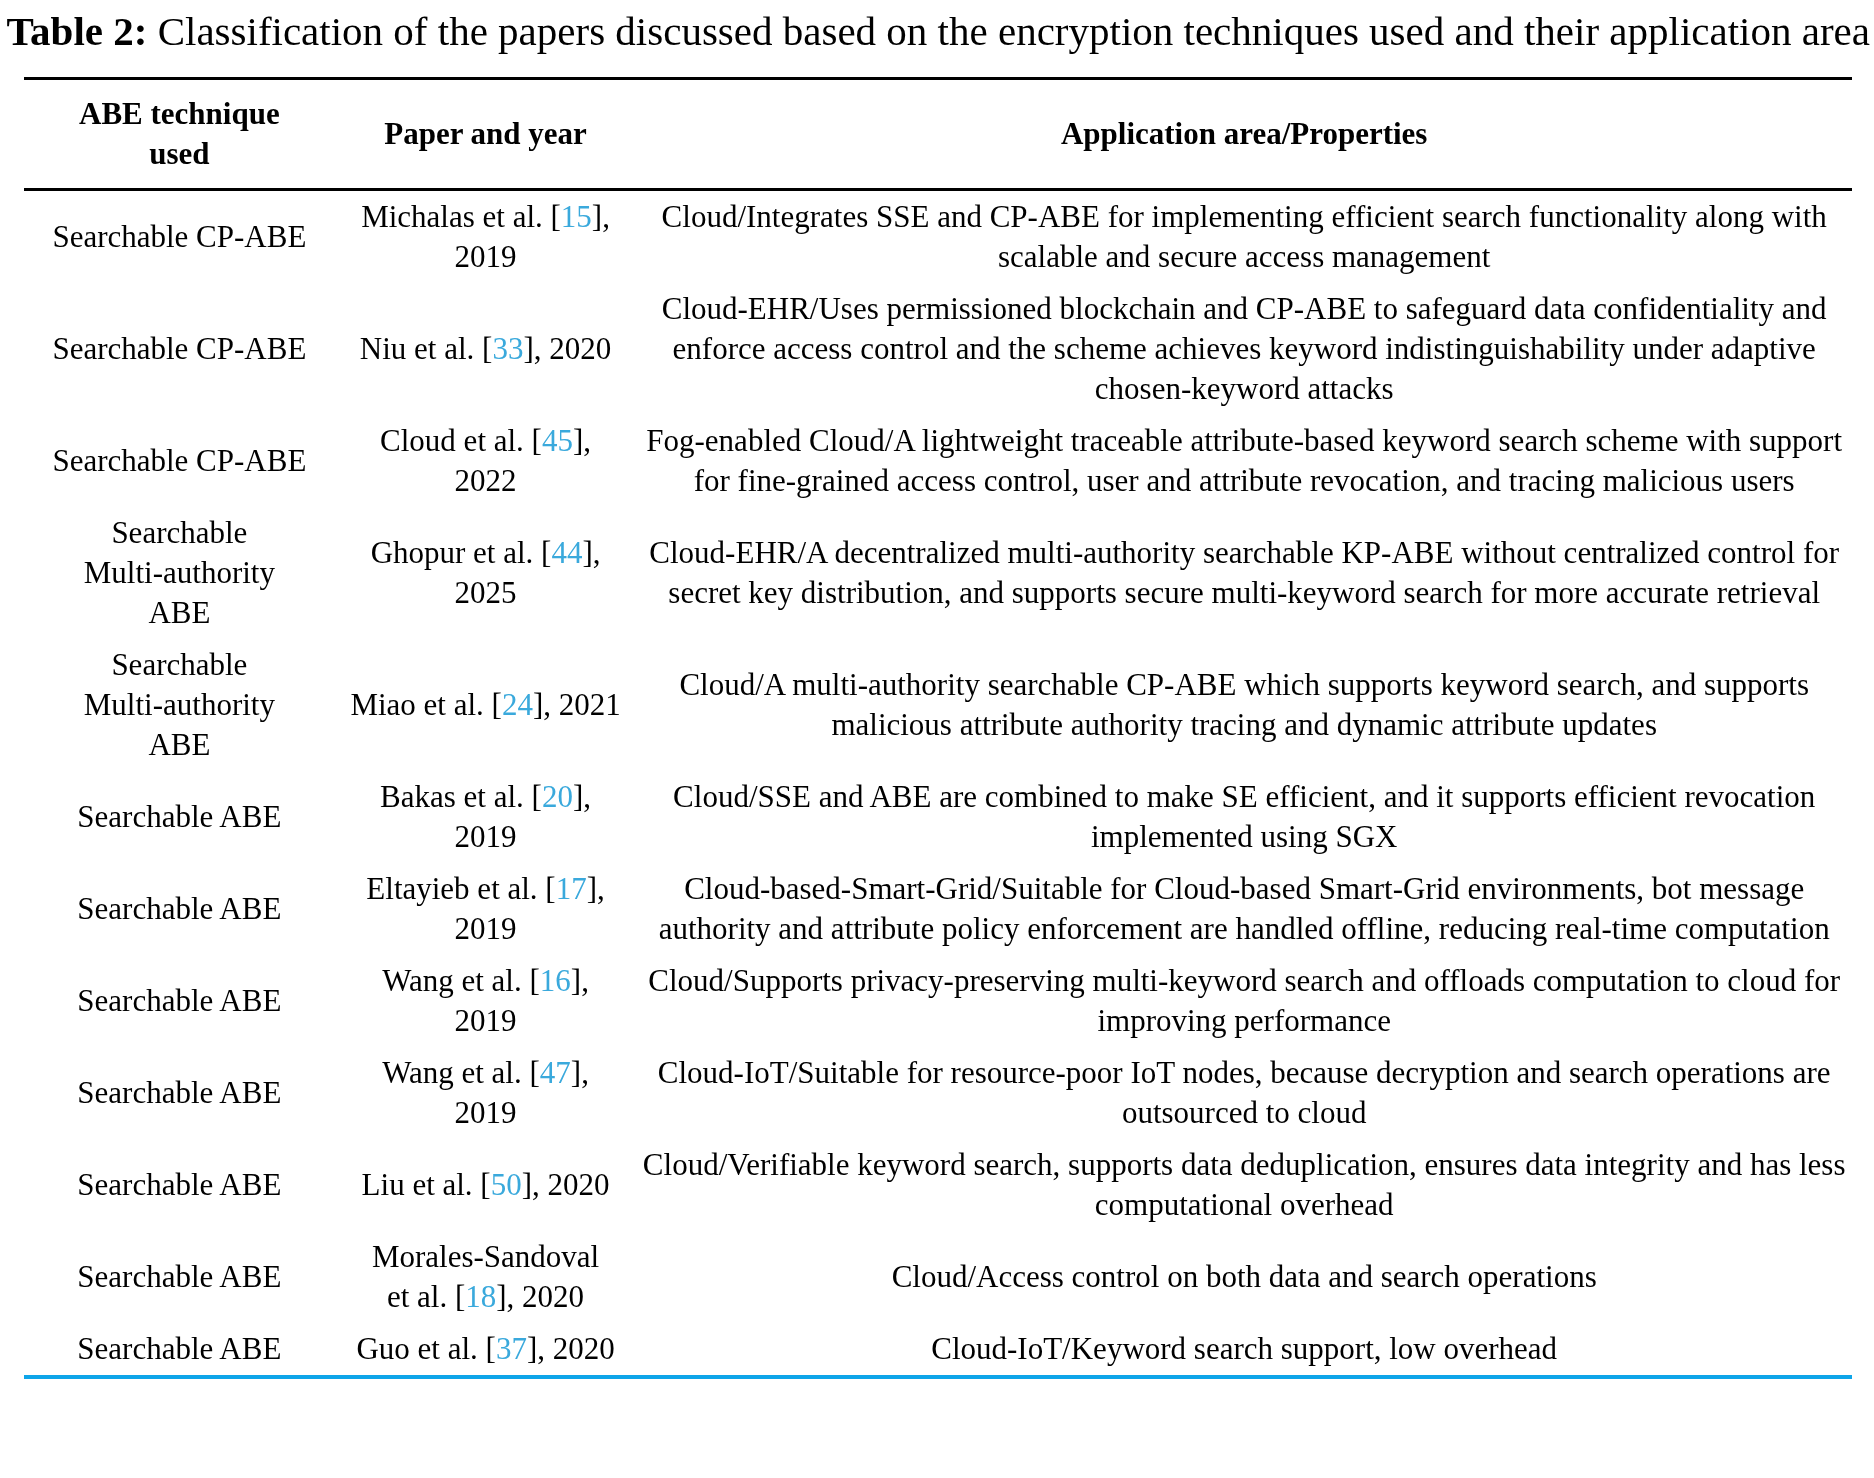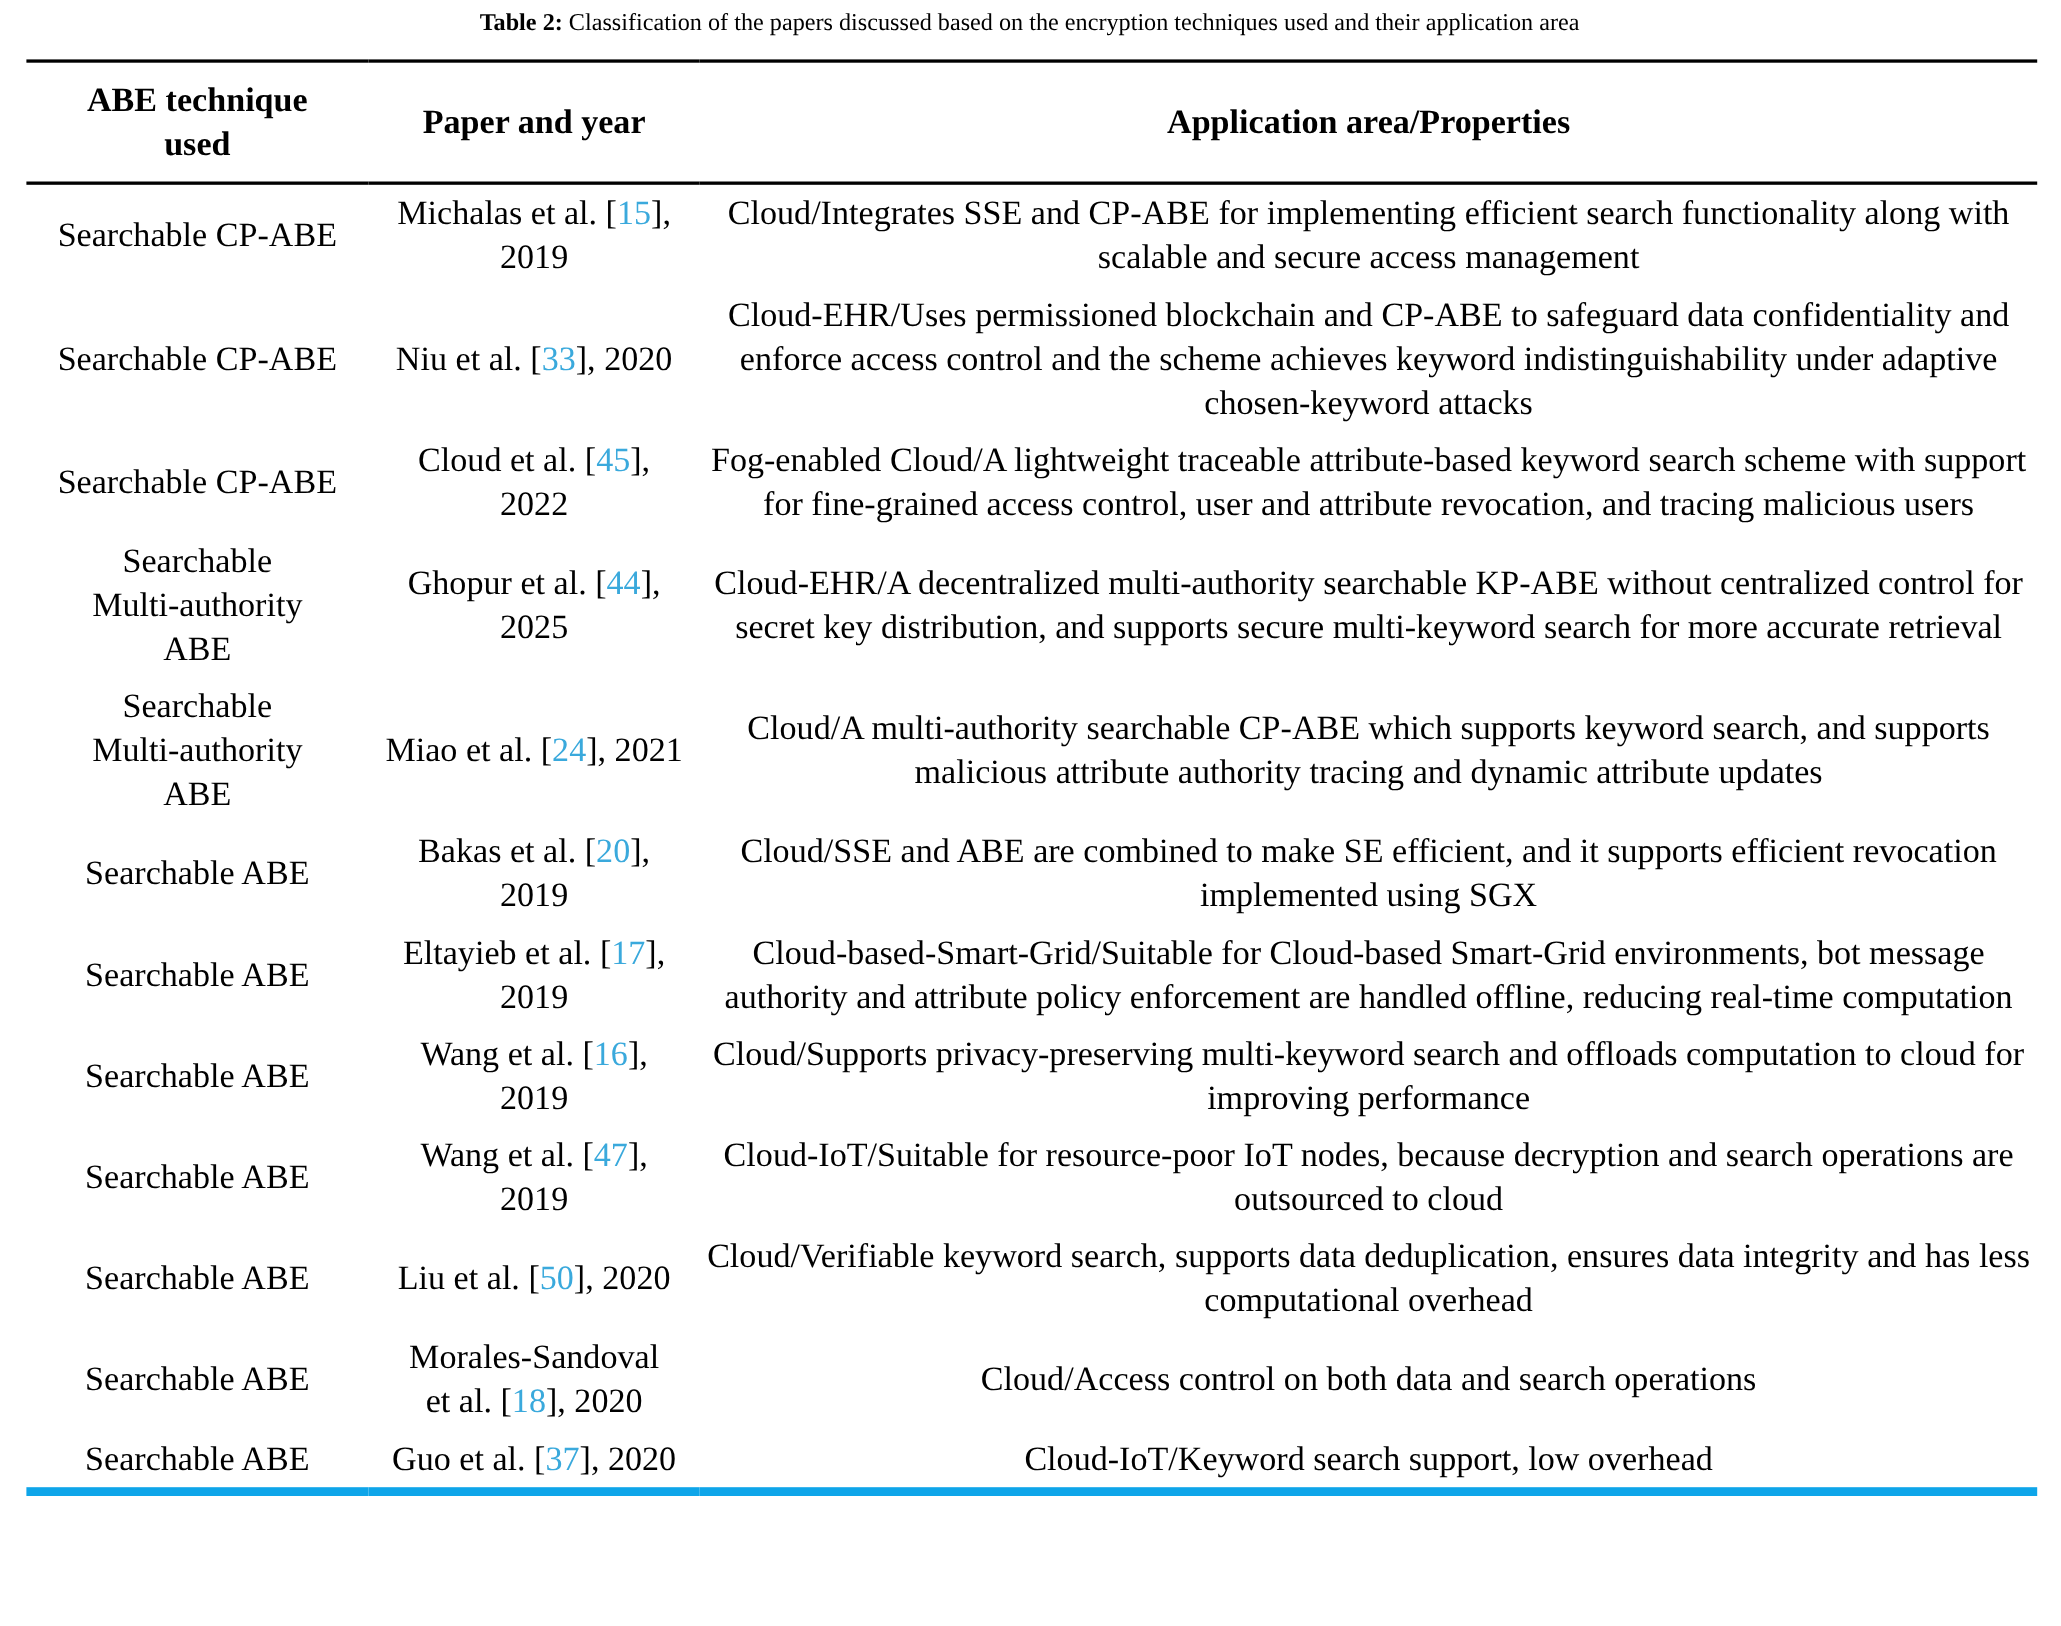--- a/index.html
+++ b/index.html
@@ -13,33 +13,33 @@
     font-family: "Liberation Serif", "DejaVu Serif", serif;
     --cite: #3aa9dc;
   }
   .page {
     box-sizing: border-box;
     width: 1874px;
     height: 1478px;
     padding-top: 6px;
   }
   .caption {
-    font-size: 22px;
+    font-size: 41px;
     line-height: 1.25;
     padding: 0 4px 0 2px;
-    text-align: center;
+    text-align: right;
     white-space: nowrap;
   }
   .caption .cap-label { font-weight: bold; }
   .tablewrap { margin: 20px 22px 0 24px; }
   table.paper-table {
     width: 100%;
     border-collapse: collapse;
     border-top: 3px solid #000;
-    border-bottom: 8px solid #0ea5e9;
+    border-bottom: 4px solid #0ea5e9;
     font-size: 31px;
   }
   table.paper-table th {
     border-bottom: 3px solid #000;
     font-weight: bold;
     text-align: center;
     vertical-align: middle;
     padding: 14px 6px;
     line-height: 40px;
     white-space: pre-line;

